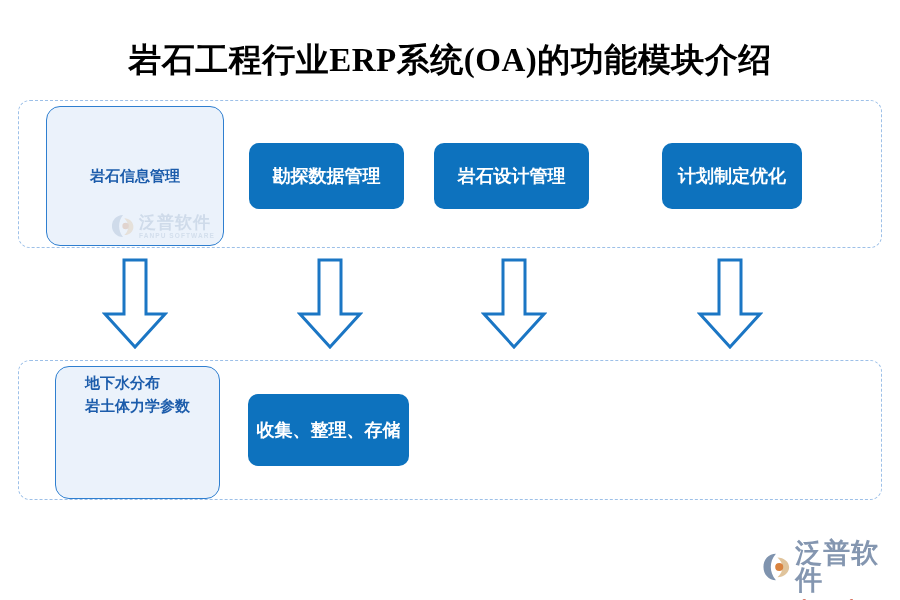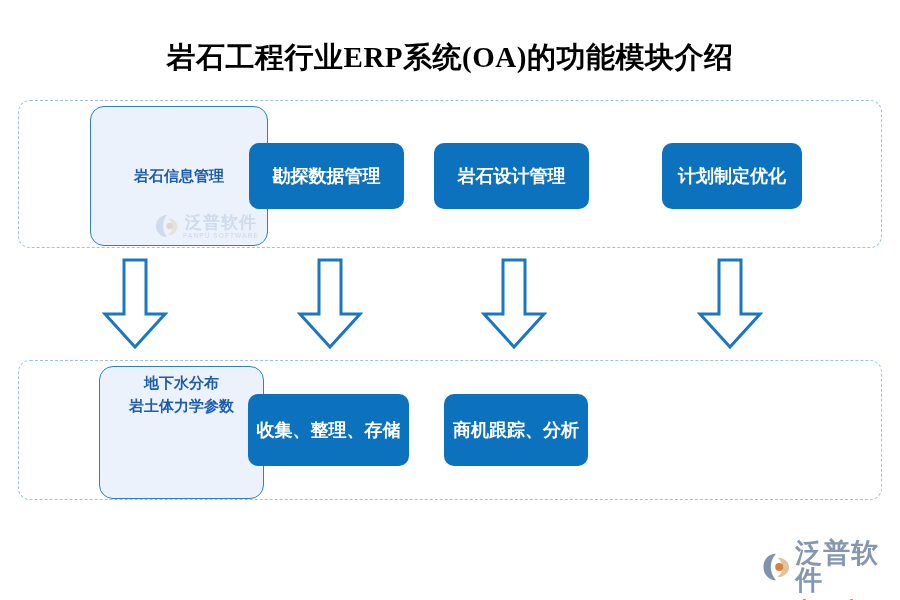--- a/index.html
+++ b/index.html
@@ -22,21 +22,21 @@
   }
 
   
   .page-title {
     position: absolute;
     left: 0;
     top: 38px;
     width: 900px;
     text-align: center;
     font-family: "Liberation Serif", "DejaVu Serif", serif;
-    font-size: 29px;
+    font-size: 33px;
     font-weight: bold;
     color: #000000;
     letter-spacing: 0.5px;
     white-space: nowrap;
   }
 
   
   .group-box {
     position: absolute;
     border: 1.5px dashed #9dc0e8;
@@ -50,27 +50,26 @@
   
   .card-light {
     position: absolute;
     background: #ebf2fb;
     border: 1.6px solid #2f7fd0;
     border-radius: 14px;
     box-sizing: border-box;
     display: flex;
     align-items: center;
     justify-content: center;
-    text-align: center;
+    text-align: left;
     color: #1c5cab;
     font-weight: bold;
     font-size: 15px;
     line-height: 1.55;
     overflow: hidden;
-    margin-left: 44px;
   }
   .card-light .card-text { position: relative; z-index: 2; white-space: pre-line; }
 
   
   .wm {
     position: absolute;
     right: 8px;
     bottom: 6px;
     z-index: 1;
     display: flex;
@@ -214,23 +213,20 @@
 
   <div class="card-light" style="left:55px; top:366px; width:165px; height:133px; align-items:flex-start; padding-top:4px;">
     <span class="card-text">地下水分布
 岩土体力学参数</span>
   </div>
 
   <div class="card-blue" style="left:248px; top:394px; width:161px; height:72px;">
     <span>收集、整理、存储</span>
   </div>
 
-  <div class="card-blue" style="left:444px; top:394px; width:144px; height:72px;">
-    <span>商机跟踪、分析</span>
-  </div>
 
 
   <div id="brand-logo">
     <div class="brand-row">
       <svg class="brand-mark" viewBox="0 0 40 40">
         <path d="M19 2 C9 2 2 10 2 20 C2 30 9 38 19 38 C14 32 12 26 12 20 C12 14 14 8 19 2 Z" fill="#7f93ae"></path>
         <path d="M21 7 C30 7 37 13 37 20.5 C37 28 30 34 21 34 C25.5 30 28 25.5 28 20.5 C28 15.5 25.5 11 21 7 Z" fill="#e0c49c"></path>
         <circle cx="23.5" cy="20" r="5.5" fill="#d9833f"></circle>
       </svg>
       <span class="brand-cn">泛普软件</span>

